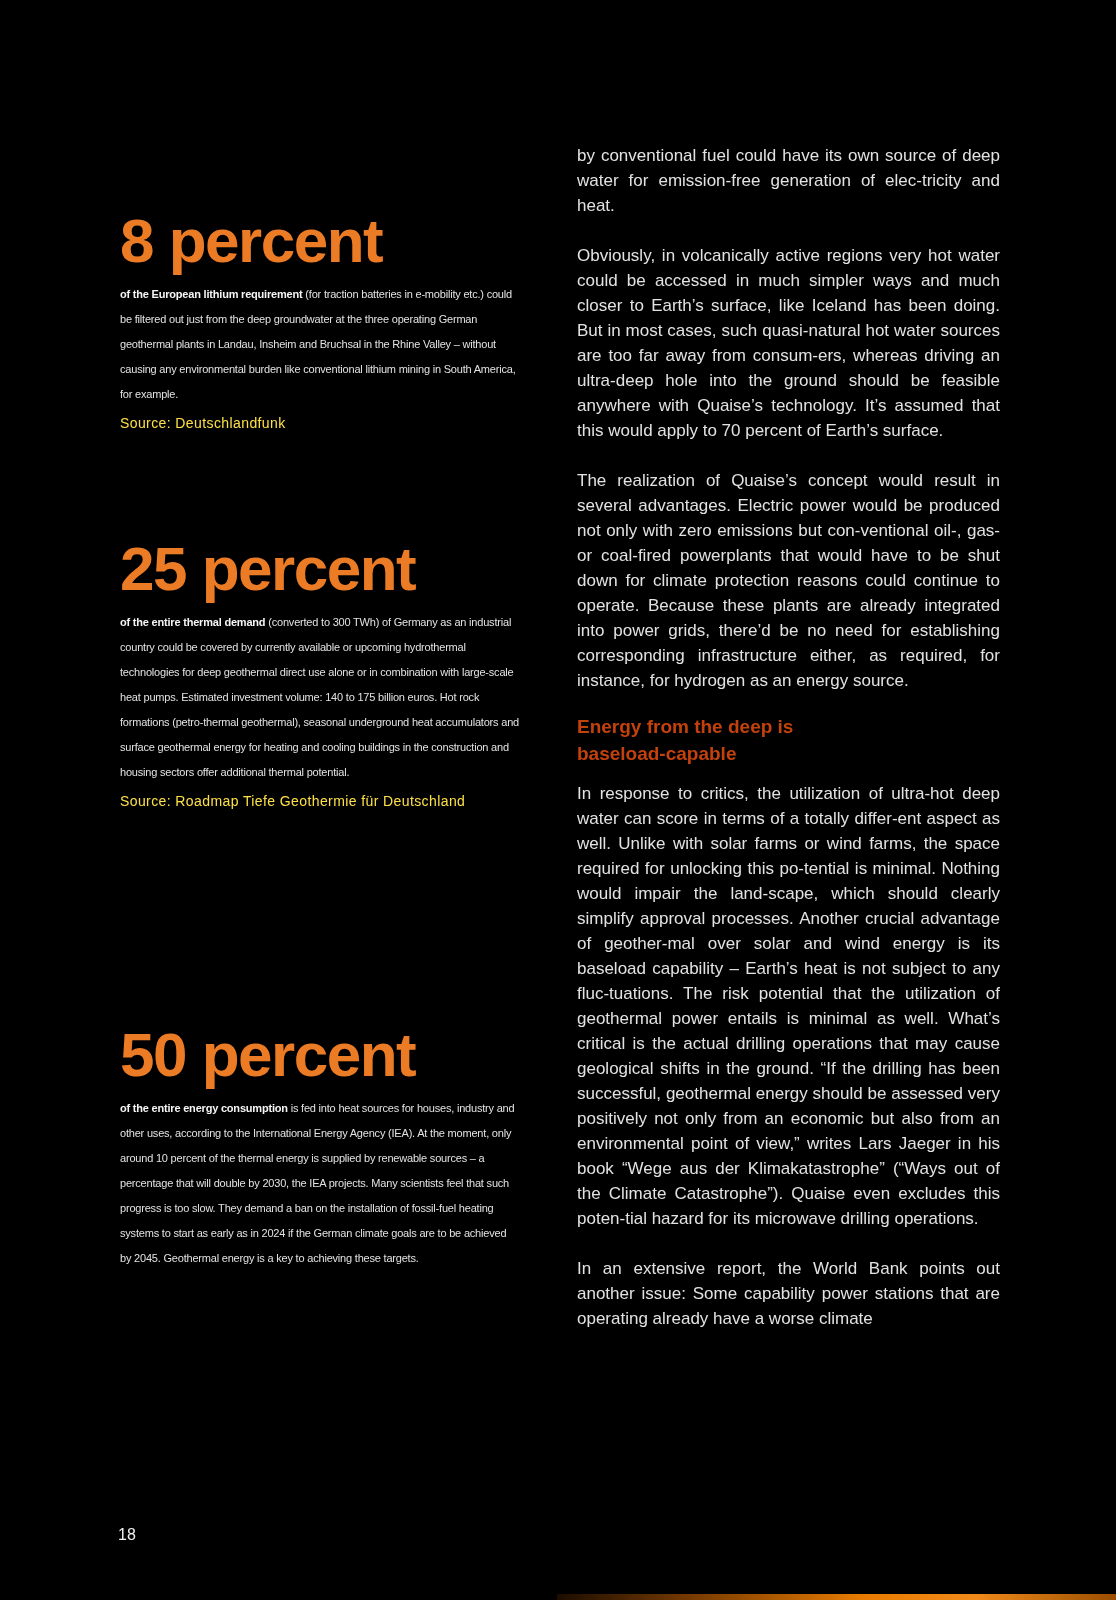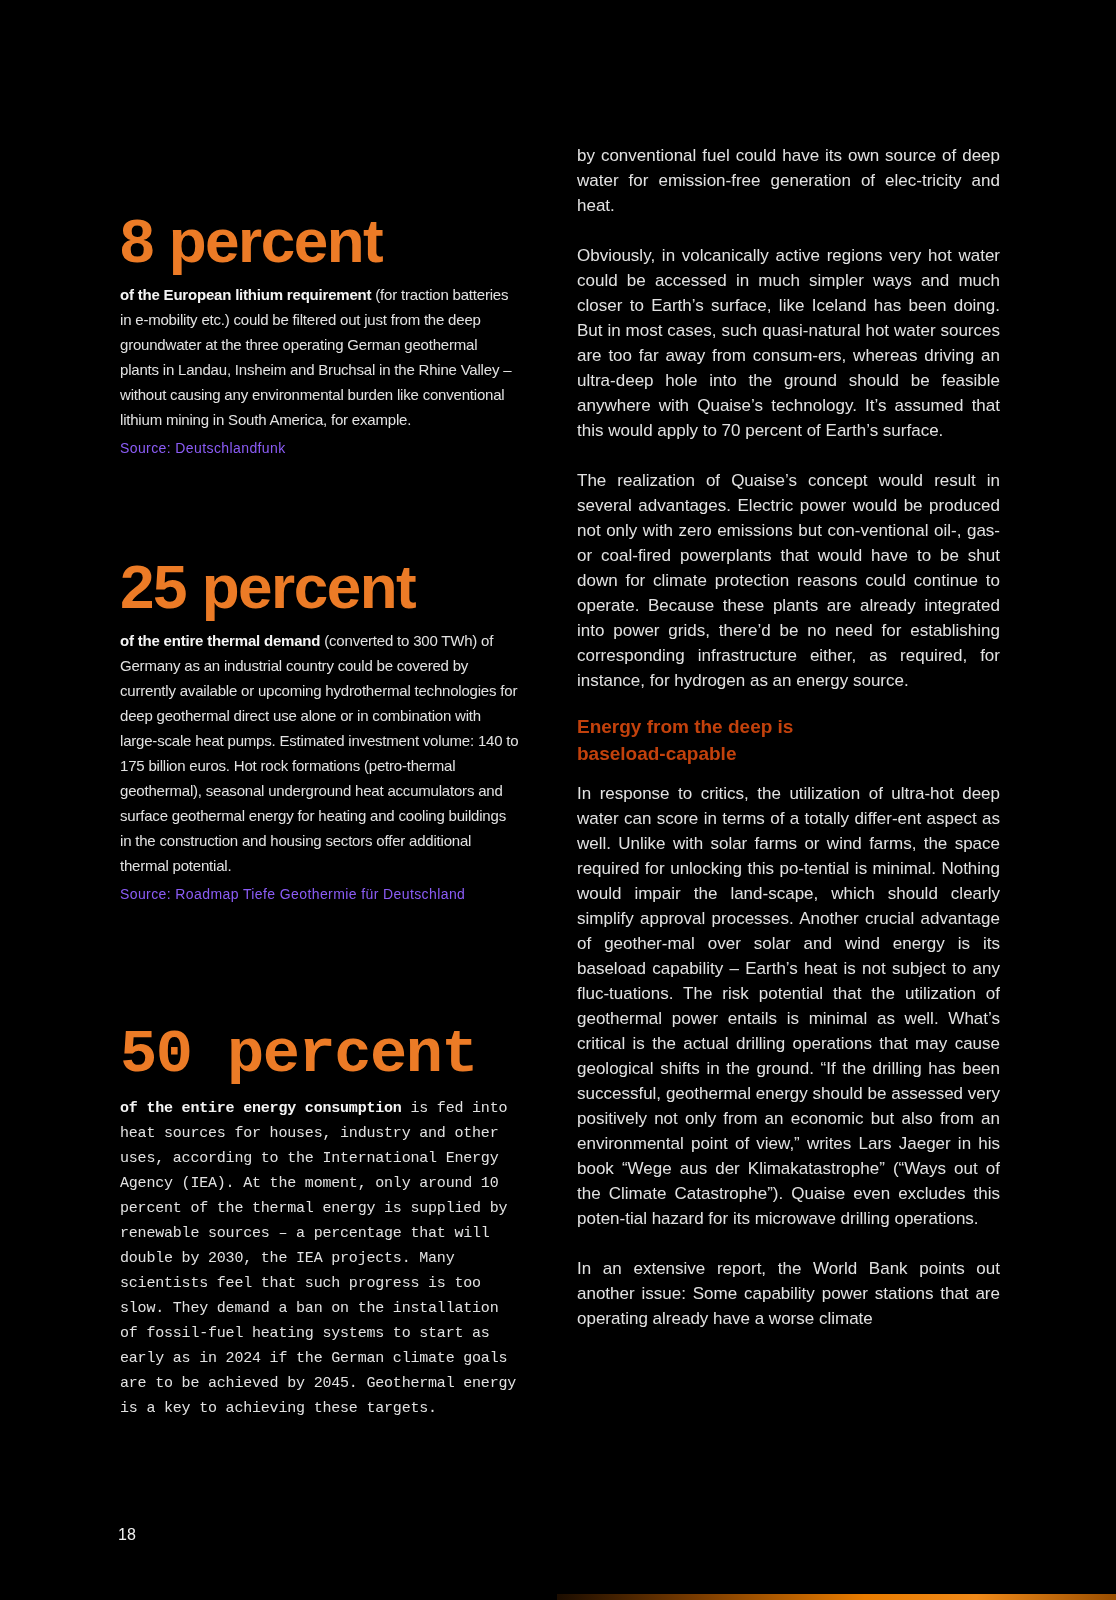--- a/index.html
+++ b/index.html
@@ -6,42 +6,42 @@
   .page{
     position:relative;
     width:1116px;height:1600px;
     background:#000;
     overflow:hidden;
     font-family:"Liberation Sans","DejaVu Sans",sans-serif;
   }
   
   .lc-section{position:absolute;left:120px;width:400px;}
   .lc-s1{top:210px;}
-  .lc-s2{top:556px;}
-  .lc-s3{top:1024px;font-family:Liberation Mono, monospace;}
+  .lc-s2{top:538px;}
+  .lc-s3{top:1024px;}
   .lc-section h1{
     margin:0;
     font-size:62px;line-height:62px;
     font-weight:bold;
     letter-spacing:-1.5px;
     color:#ec7b26;
   }
   .lc-body{
     margin:10px 0 0 0;
-    font-size:15px;line-height:25px;
+    font-size:11px;line-height:25px;
     letter-spacing:-0.2px;
     color:#e2e2e2;
     text-align:left;
   }
   .lc-body strong{color:#f5f5f5;font-weight:bold;}
   .lc-source{
     margin:6px 0 0 0;
     font-size:14px;line-height:20px;
     letter-spacing:0.4px;
-    color:#8b5cf6;
+    color:#fde047;
   }
   
   .rc{
     position:absolute;left:577px;top:143px;width:423px;
     color:#e2e2e2;
     font-size:17px;line-height:25px;
   }
   .rc p{margin:0 0 25px 0;text-align:justify;}
   .rc p.p3{margin-bottom:20px;}
   .rc p.last{margin-bottom:0;}

